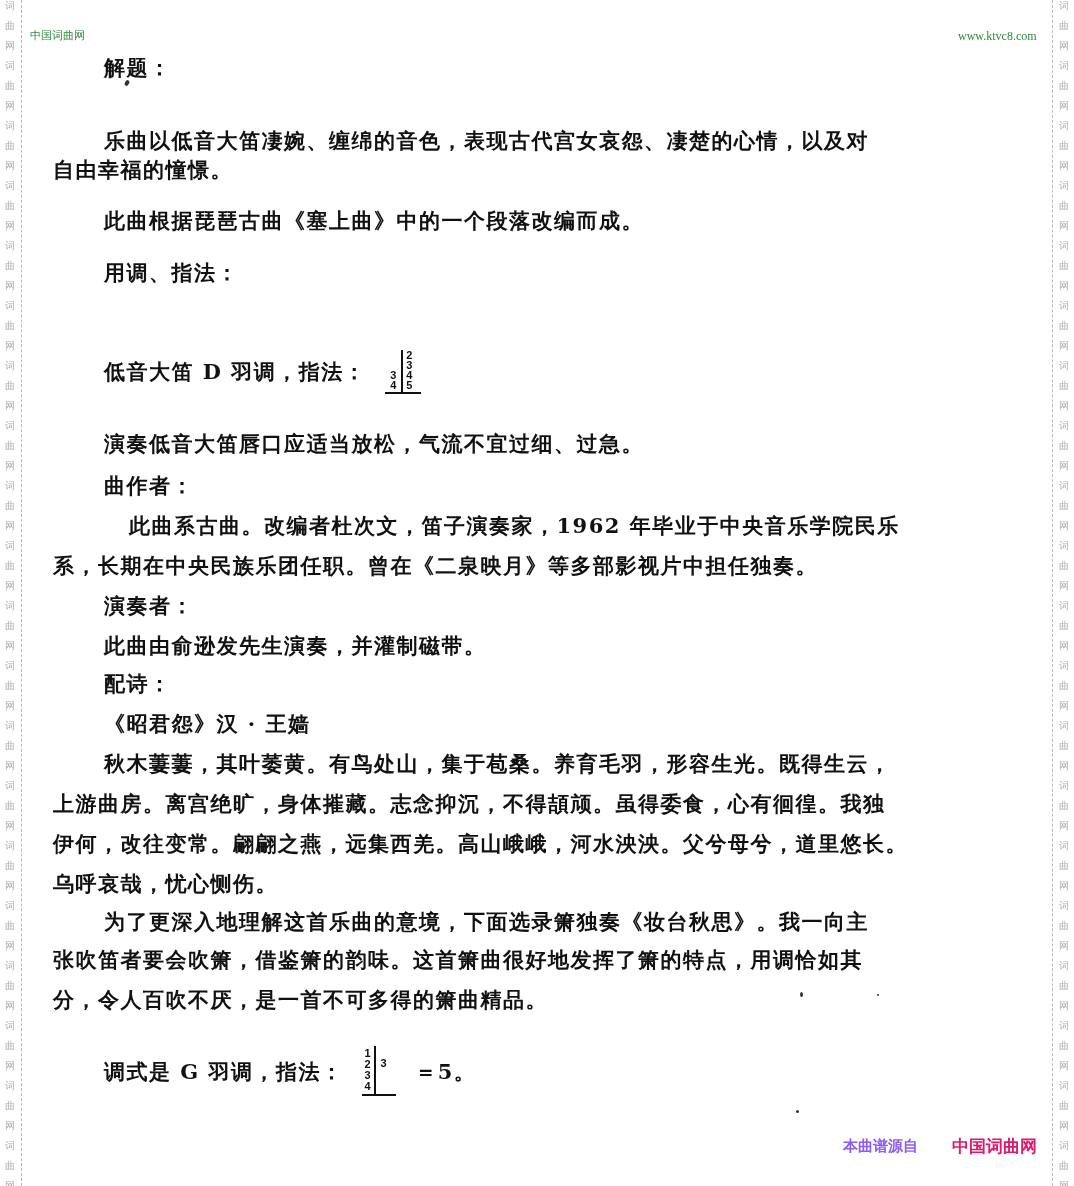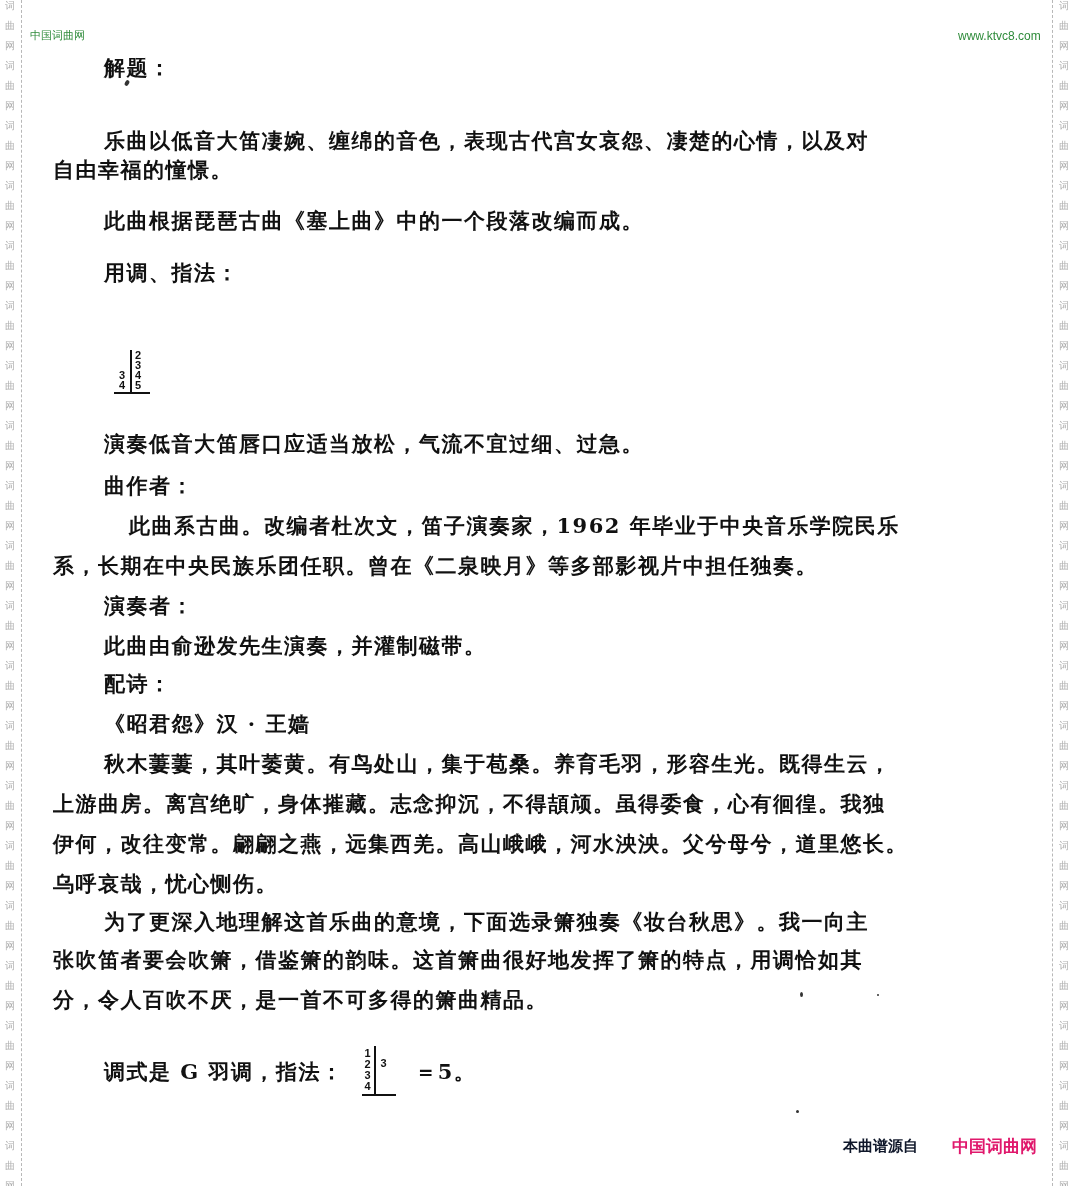--- a/index.html
+++ b/index.html
@@ -20,37 +20,37 @@
     font-family: "DejaVu Sans", sans-serif; font-size: 10px; line-height: 20px;
     color: #b0b0b0;
   }
   .wm-group span { display: block; }
   .hdr-left {
     position: absolute; left: 30px; top: 28px;
     font-family: "DejaVu Sans", sans-serif; font-size: 11px; color: #2e8b3a;
   }
   .hdr-right {
     position: absolute; left: 958px; top: 29px;
-    font-family: Liberation Sans, sans-serif; font-size: 12px; color: #2e8b3a;
+    font-family: Liberation Serif, serif; font-size: 12px; color: #2e8b3a;
   }
   .line {
     position: absolute; font-size: 21px; font-weight: bold; white-space: nowrap;
     letter-spacing: 1.5px;
   }
   .fing {
     display: inline-block; position: relative; vertical-align: middle;
     font-family: "Liberation Sans", sans-serif; font-size: 11px; font-weight: bold;
     line-height: 10px;
   }
   .fing .stem { position: absolute; width: 2px; background: #111; }
   .fing .base { position: absolute; height: 2px; background: #111; }
   .fing .num { position: absolute; }
   .footer-src {
     position: absolute; left: 843px; top: 1137px;
-    font-family: "DejaVu Sans", sans-serif; font-size: 15px; font-weight: bold; color: #0f172a;
+    font-family: "DejaVu Sans", sans-serif; font-size: 15px; font-weight: bold; color: #8b5cf6;
   }
   .footer-site {
     position: absolute; left: 952px; top: 1135px;
     font-family: "DejaVu Sans", sans-serif; font-size: 17px; font-weight: bold; color: #e0186c;
   }
   .speck { position: absolute; background: #333; border-radius: 50%; }
 </style>
 </head>
 <body>
 
@@ -268,20 +268,21 @@
 <div class="line" style="left:104px;top:54px;">解题：</div>
 <div class="speck" style="left:125px;top:80px;width:4px;height:6px;transform:rotate(30deg);"></div>
 
 <div class="line" style="left:104px;top:106px;margin-top:21px;">乐曲以低音大笛凄婉、缠绵的音色，表现古代宫女哀怨、凄楚的心情，以及对</div>
 <div class="line" style="left:53px;top:156px;">自由幸福的憧憬。</div>
 
 <div class="line" style="left:104px;top:207px;">此曲根据琵琶古曲《塞上曲》中的一个段落改编而成。</div>
 <div class="line" style="left:104px;top:259px;">用调、指法：</div>
 
 <div class="line" style="left:104px;top:348px;">
+  <span>低音大笛 D 羽调，指法：</span>
   <span class="fing" style="width:36px;height:50px;margin:0 10px;top:0;">
     <span class="stem" style="left:16px;top:2px;height:44px;"></span>
     <span class="base" style="left:0;top:44px;width:36px;"></span>
     <span class="num" style="left:21px;top:2px;">2</span>
     <span class="num" style="left:21px;top:12px;">3</span>
     <span class="num" style="left:21px;top:22px;">4</span>
     <span class="num" style="left:21px;top:32px;">5</span>
     <span class="num" style="left:5px;top:22px;">3</span>
     <span class="num" style="left:5px;top:32px;">4</span>
   </span>

